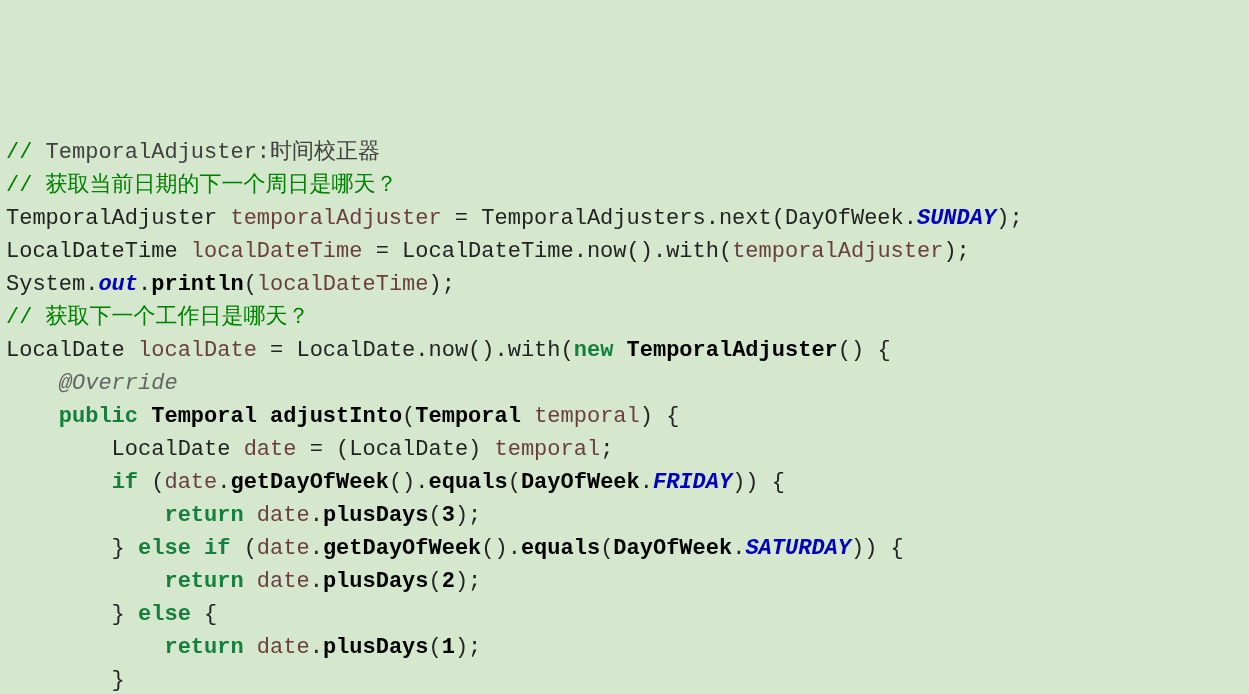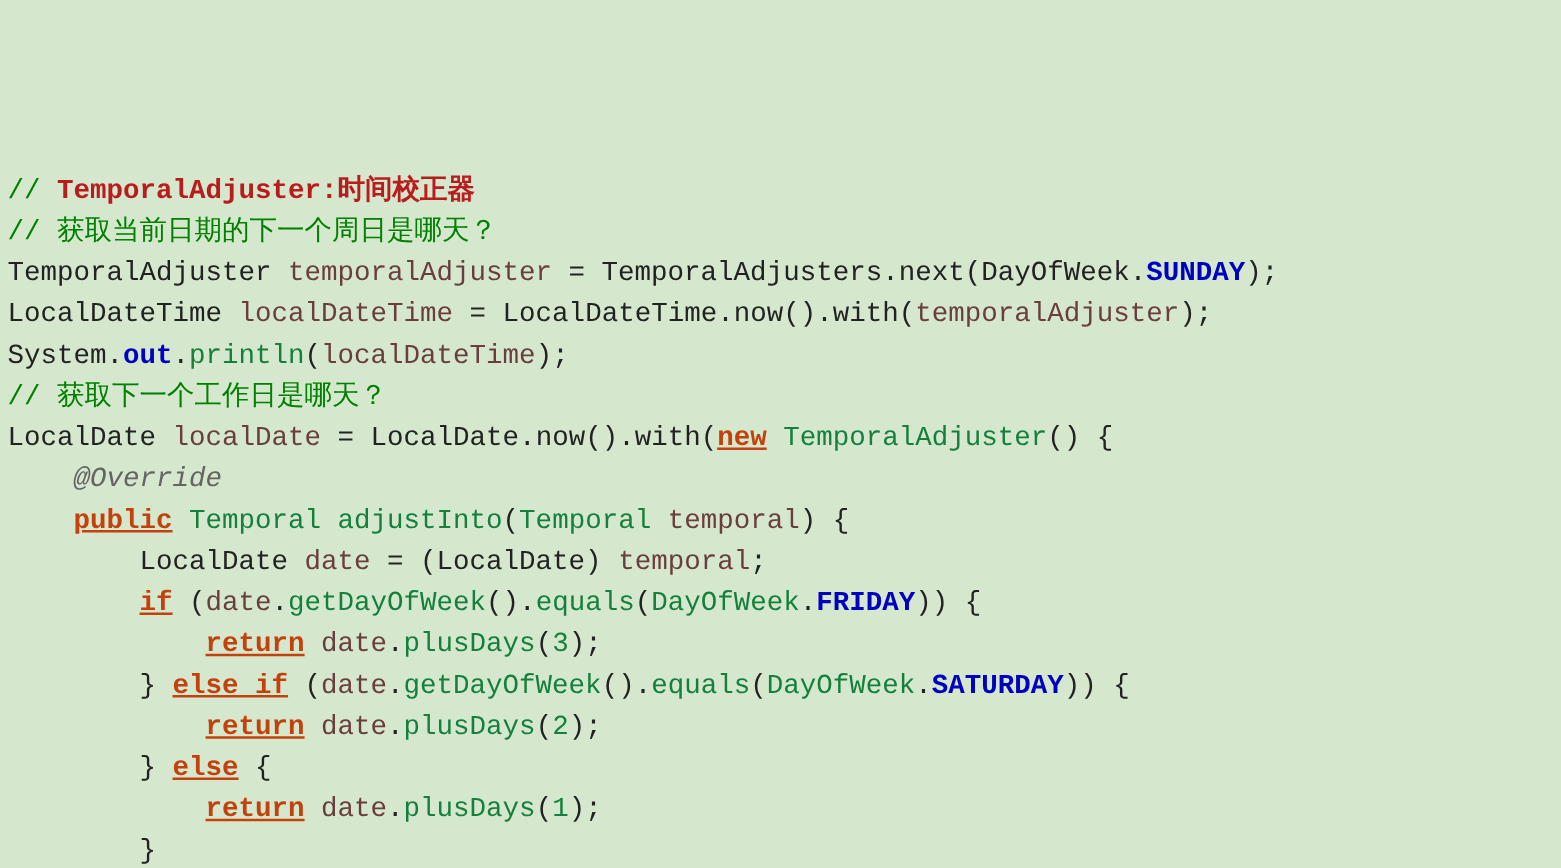--- a/index.html
+++ b/index.html
@@ -12,25 +12,25 @@
     color: #222;
     white-space: pre;
   }
   .code-box {
     padding: 4px 6px;
     width: 1249px;
     box-sizing: border-box;
   }
   .tok { display: inline; }
   .c-comment { color: #008000; }
-  .c-red { color: #b91c1c; font-weight: bold; }
-  .c-kw { color: #c2410c; font-weight: bold; text-decoration: underline; }
-  .c-const { color: #0000c0; font-weight: bold; }
+  .c-red { color: #404040; font-weight: normal; }
+  .c-kw { color: #15803d; font-weight: bold; }
+  .c-const { color: #0000c0; font-weight: bold; font-style: italic; }
   .c-var { color: #6a3e3e; }
-  .c-method { color: #15803d; font-weight: normal; }
+  .c-method { color: #000000; font-weight: bold; }
   .c-ann { color: #646464; font-style: italic; }
   .c-plain { color: #222; }
 </style>
 </head>
 <body>
 
 
 
 <div class="code-box" id="code-root"><div><span class="tok c-comment">// </span><span class="tok c-red">TemporalAdjuster:时间校正器</span></div><div><span class="tok c-comment">// 获取当前日期的下一个周日是哪天？</span></div><div><span class="tok c-plain">TemporalAdjuster </span><span class="tok c-var">temporalAdjuster</span><span class="tok c-plain"> = TemporalAdjusters.</span><span class="tok c-plain">next</span><span class="tok c-plain">(DayOfWeek.</span><span class="tok c-const">SUNDAY</span><span class="tok c-plain">);</span></div><div><span class="tok c-plain">LocalDateTime </span><span class="tok c-var">localDateTime</span><span class="tok c-plain"> = LocalDateTime.</span><span class="tok c-plain">now</span><span class="tok c-plain">().with(</span><span class="tok c-var">temporalAdjuster</span><span class="tok c-plain">);</span></div><div><span class="tok c-plain">System.</span><span class="tok c-const">out</span><span class="tok c-plain">.</span><span class="tok c-method">println</span><span class="tok c-plain">(</span><span class="tok c-var">localDateTime</span><span class="tok c-plain">);</span></div><div><span class="tok c-comment">// 获取下一个工作日是哪天？</span></div><div><span class="tok c-plain">LocalDate </span><span class="tok c-var">localDate</span><span class="tok c-plain"> = LocalDate.</span><span class="tok c-plain">now</span><span class="tok c-plain">().with(</span><span class="tok c-kw">new</span><span class="tok c-plain"> </span><span class="tok c-method">TemporalAdjuster</span><span class="tok c-plain">() {</span></div><div><span class="tok c-plain">    </span><span class="tok c-ann">@Override</span></div><div><span class="tok c-plain">    </span><span class="tok c-kw">public</span><span class="tok c-plain"> </span><span class="tok c-method">Temporal</span><span class="tok c-plain"> </span><span class="tok c-method">adjustInto</span><span class="tok c-plain">(</span><span class="tok c-method">Temporal</span><span class="tok c-plain"> </span><span class="tok c-var">temporal</span><span class="tok c-plain">) {</span></div><div><span class="tok c-plain">        LocalDate </span><span class="tok c-var">date</span><span class="tok c-plain"> = (LocalDate) </span><span class="tok c-var">temporal</span><span class="tok c-plain">;</span></div><div><span class="tok c-plain">        </span><span class="tok c-kw">if</span><span class="tok c-plain"> (</span><span class="tok c-var">date</span><span class="tok c-plain">.</span><span class="tok c-method">getDayOfWeek</span><span class="tok c-plain">().</span><span class="tok c-method">equals</span><span class="tok c-plain">(</span><span class="tok c-method">DayOfWeek</span><span class="tok c-plain">.</span><span class="tok c-const">FRIDAY</span><span class="tok c-plain">)) {</span></div><div><span class="tok c-plain">            </span><span class="tok c-kw">return</span><span class="tok c-plain"> </span><span class="tok c-var">date</span><span class="tok c-plain">.</span><span class="tok c-method">plusDays</span><span class="tok c-plain">(</span><span class="tok c-method">3</span><span class="tok c-plain">);</span></div><div><span class="tok c-plain">        } </span><span class="tok c-kw">else if</span><span class="tok c-plain"> (</span><span class="tok c-var">date</span><span class="tok c-plain">.</span><span class="tok c-method">getDayOfWeek</span><span class="tok c-plain">().</span><span class="tok c-method">equals</span><span class="tok c-plain">(</span><span class="tok c-method">DayOfWeek</span><span class="tok c-plain">.</span><span class="tok c-const">SATURDAY</span><span class="tok c-plain">)) {</span></div><div><span class="tok c-plain">            </span><span class="tok c-kw">return</span><span class="tok c-plain"> </span><span class="tok c-var">date</span><span class="tok c-plain">.</span><span class="tok c-method">plusDays</span><span class="tok c-plain">(</span><span class="tok c-method">2</span><span class="tok c-plain">);</span></div><div><span class="tok c-plain">        } </span><span class="tok c-kw">else</span><span class="tok c-plain"> {</span></div><div><span class="tok c-plain">            </span><span class="tok c-kw">return</span><span class="tok c-plain"> </span><span class="tok c-var">date</span><span class="tok c-plain">.</span><span class="tok c-method">plusDays</span><span class="tok c-plain">(</span><span class="tok c-method">1</span><span class="tok c-plain">);</span></div><div><span class="tok c-plain">        }</span></div></div>
 

